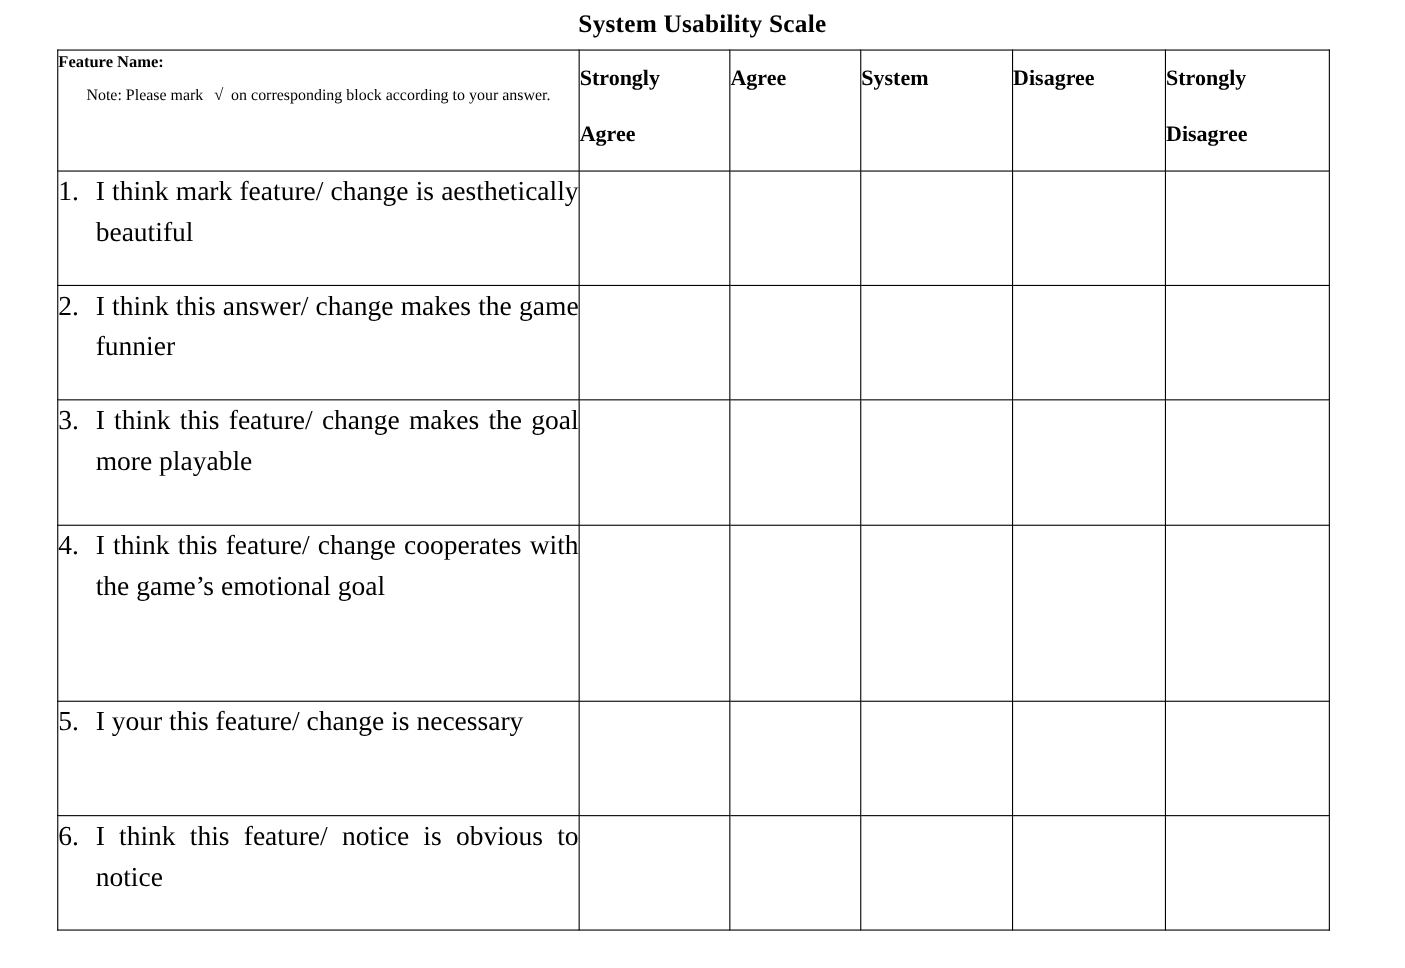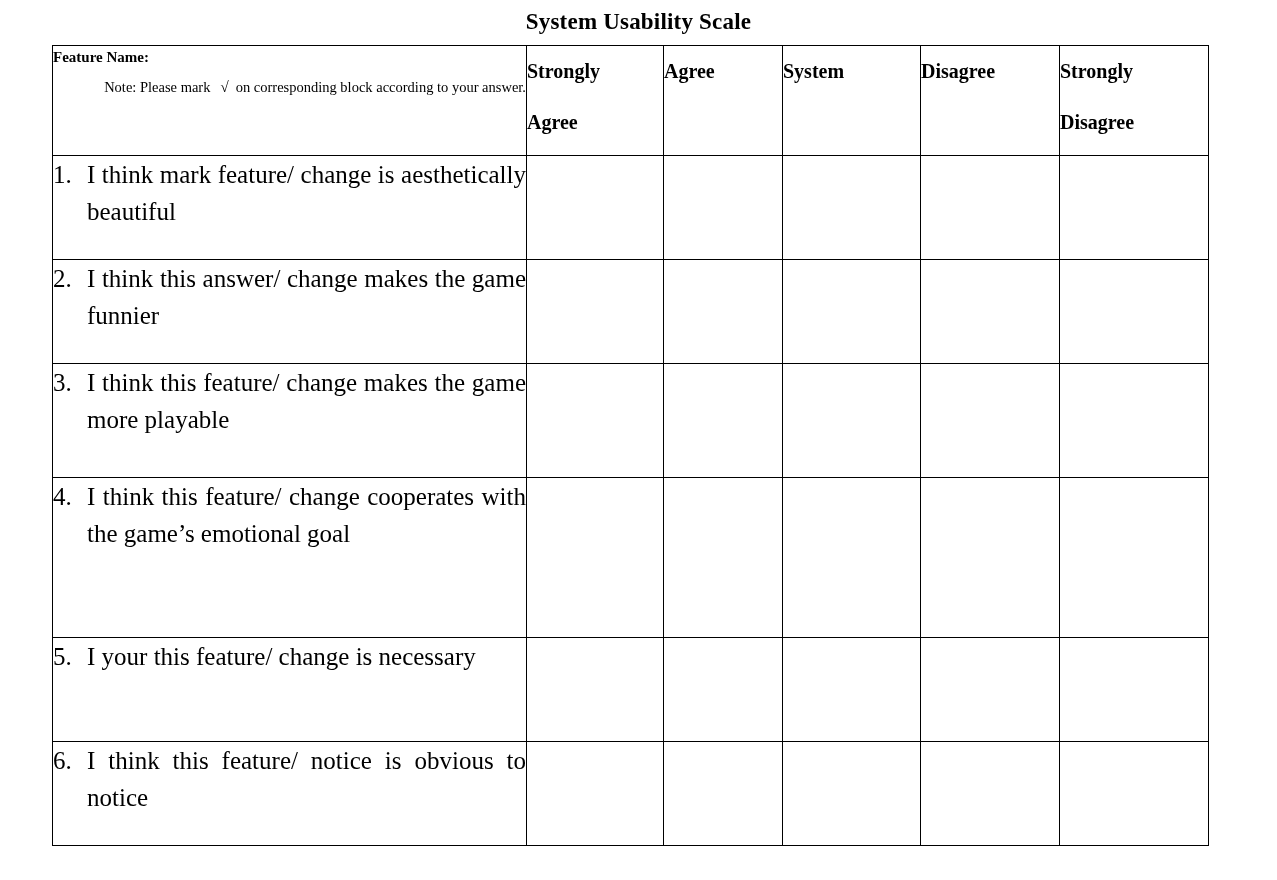--- a/index.html
+++ b/index.html
@@ -69,21 +69,21 @@
   .feature-name {
     font-size: 15px;
     font-weight: bold;
     line-height: 1.5;
     margin: 0 0 3px 0;
   }
   .note-text {
     font-size: 14.5px;
     line-height: 2.0;
     margin: 0;
-    text-align: right;
+    text-align: center;
     white-space: normal;
   }
   .note-text .tick {
     font-size: 15px;
     padding: 0 7px 0 10px;
   }
 
   .hdr-scale {
     text-align: left;
     vertical-align: top;
@@ -197,21 +197,21 @@
         <td class="answer-cell"></td>
         <td class="answer-cell"></td>
         <td class="answer-cell"></td>
         <td class="answer-cell"></td>
       </tr>
 
       <tr class="r3">
         <td class="stmt-cell">
           <div class="stmt-flex">
             <span class="stmt-num">3.</span>
-            <span class="stmt-text">I think this feature/ change makes the game more playable</span>
+            <span class="stmt-text">I think this feature/ change makes the goal more playable</span>
           </div>
         </td>
         <td class="answer-cell"></td>
         <td class="answer-cell"></td>
         <td class="answer-cell"></td>
         <td class="answer-cell"></td>
         <td class="answer-cell"></td>
       </tr>
 
       <tr class="r4">

